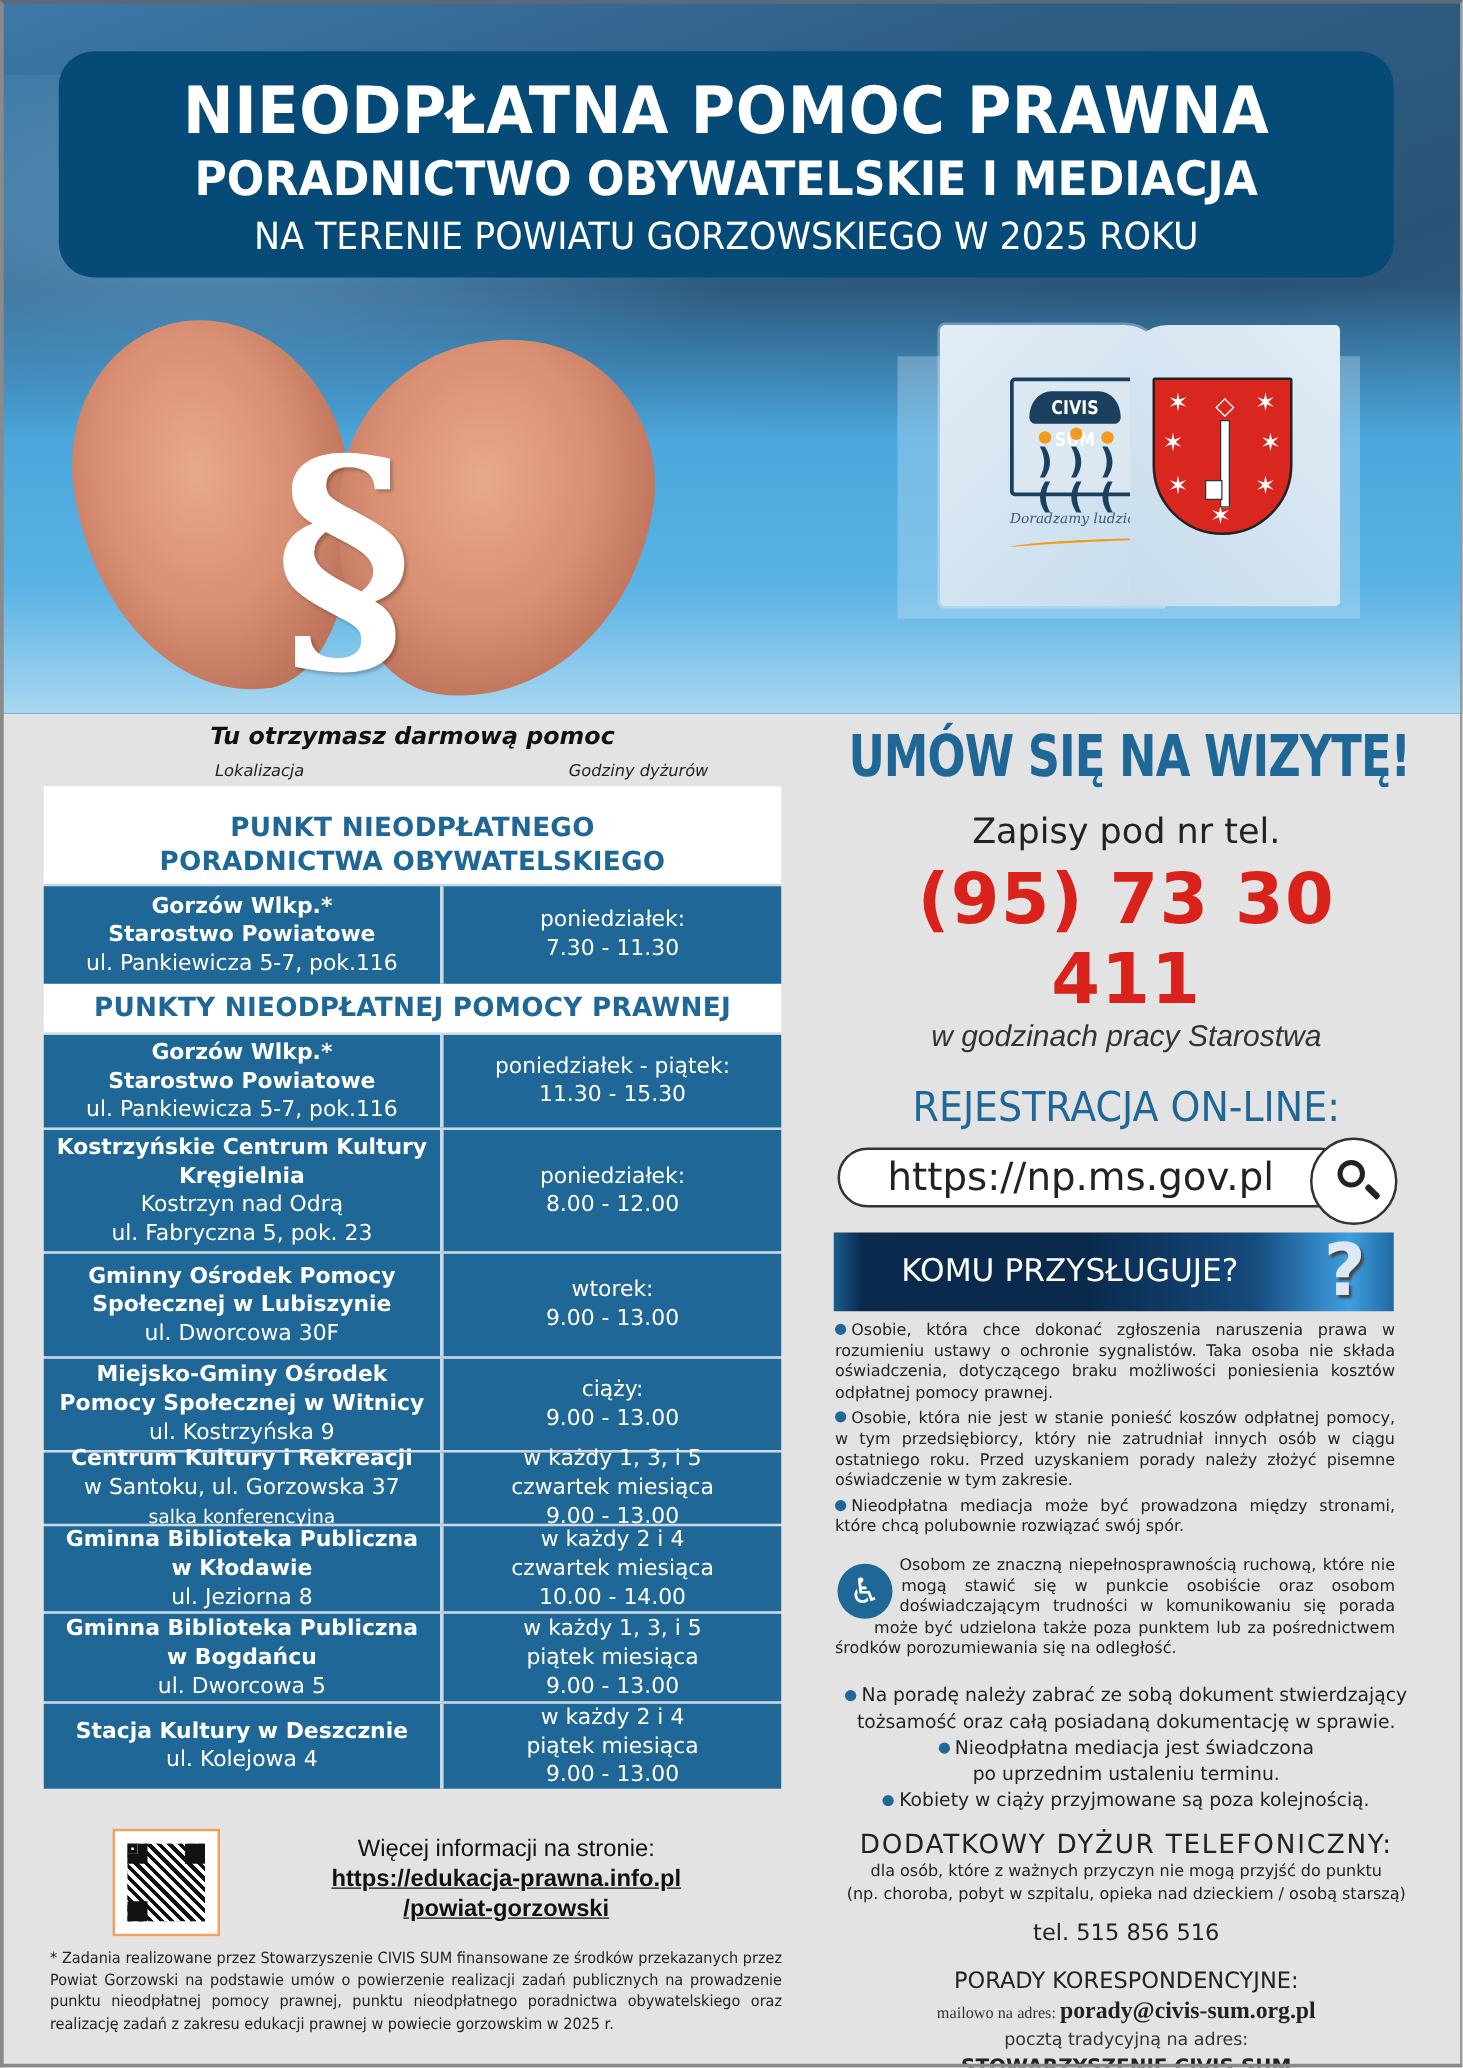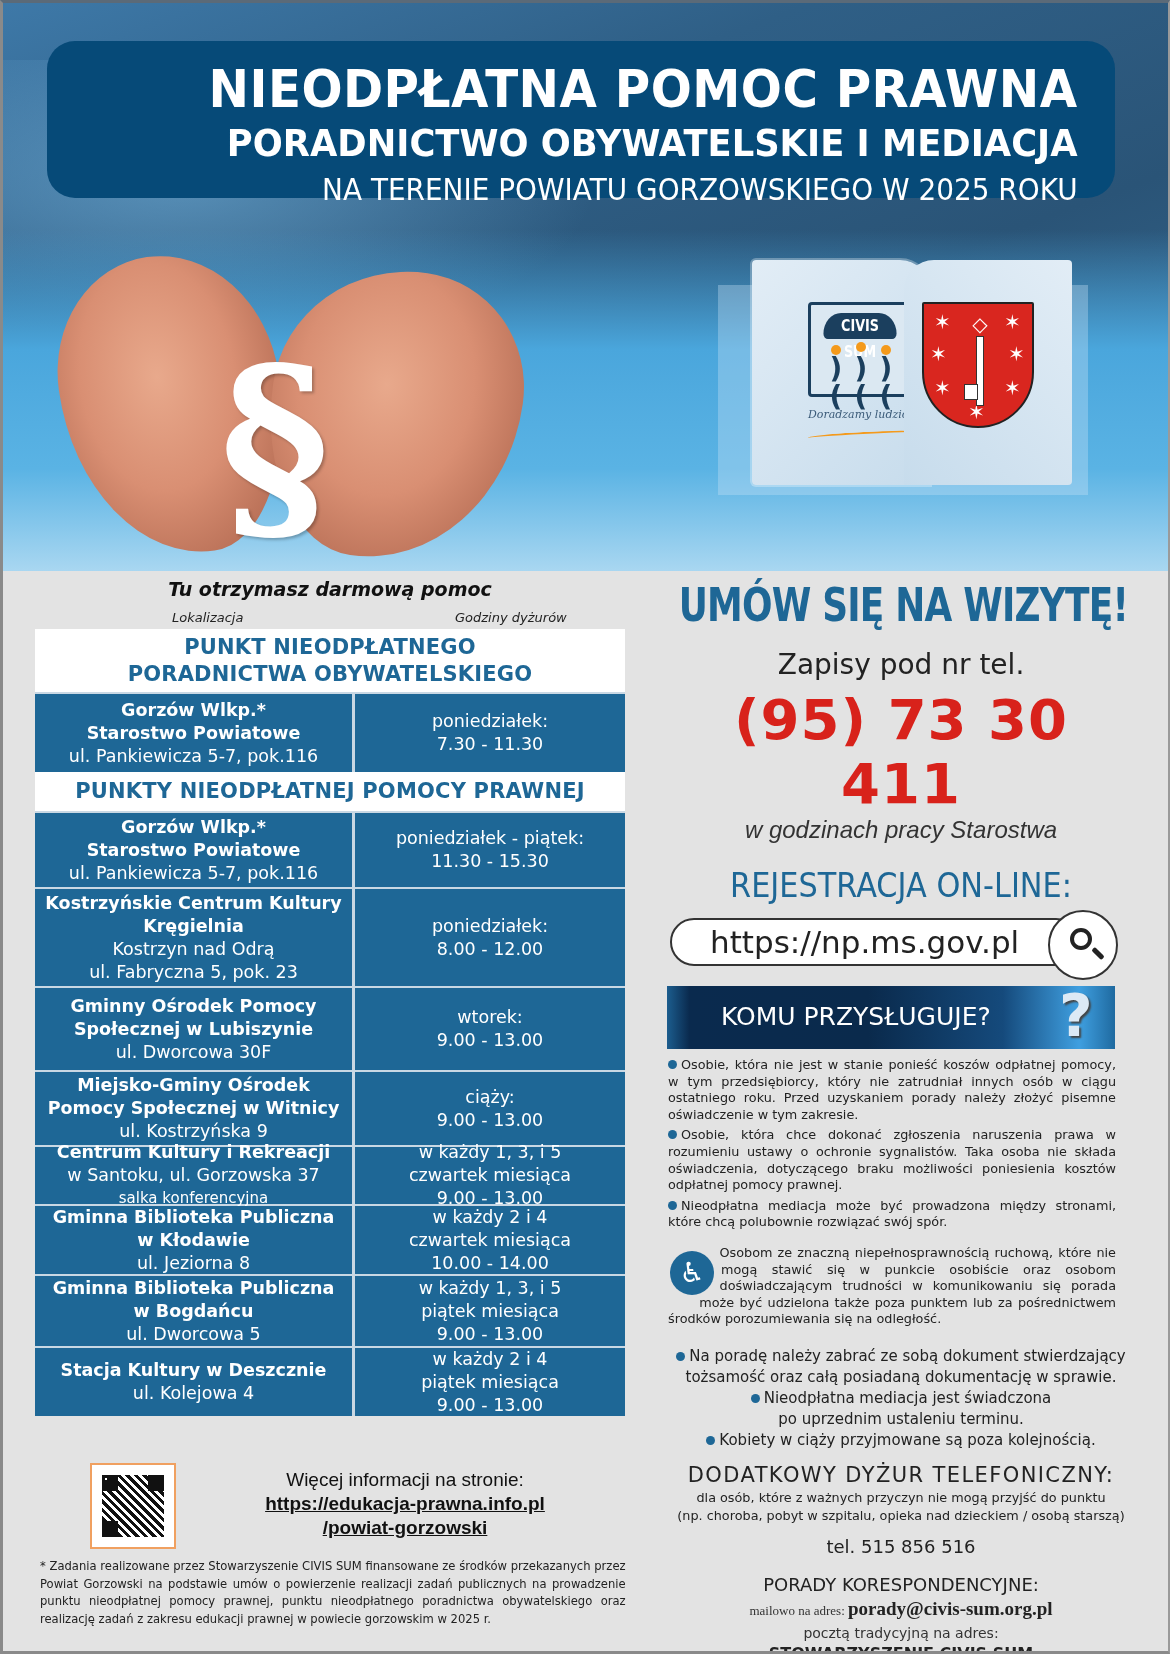--- a/index.html
+++ b/index.html
@@ -7,21 +7,21 @@
   body { font-family: "DejaVu Sans", sans-serif; background: #e3e3e3; position: relative; }
   .frame { position: absolute; left: 0; top: 0; width: 1170px; height: 1654px; border-left: 3px solid #8a8a8a; border-bottom: 3px solid #8a8a8a; border-right: 2px solid #9a9a9a; border-top: 3px solid #5b6a78; pointer-events: none; z-index: 50; }
 
   
   .hero { position: absolute; left: 0; top: 0; width: 1170px; height: 571px; overflow: hidden;
     background: linear-gradient(160deg, #3e79a8 0%, #2f5f86 30%, #2a5477 60%, #3a6f98 100%); }
   .hero-bottom { position: absolute; left: 0; top: 230px; width: 1170px; height: 341px;
     background: linear-gradient(180deg, rgba(72,160,214,0) 0%, #4aa6dc 35%, #5ab3e4 70%, #a9d7f1 100%); }
   .hero-shirt { position: absolute; left: 0; top: 60px; width: 600px; height: 300px;
     background: radial-gradient(ellipse at 30% 40%, rgba(120,180,220,0.55), rgba(60,120,170,0) 70%); }
-  .title-box { position: absolute; left: 47px; top: 41px; width: 1068px; height: 157px; background: #064a78; border-radius: 28px; text-align: right; color: #fff; }
+  .title-box { position: absolute; left: 47px; top: 41px; width: 1068px; height: 181px; background: #064a78; border-radius: 28px; text-align: center; color: #fff; }
   .t1 { font-family: "DejaVu Sans", sans-serif; font-weight: bold; font-size: 52px; line-height: 56px; margin-top: 20px; letter-spacing: 0.5px; transform: scaleX(0.93); }
   .t2 { font-family: "DejaVu Sans", sans-serif; font-weight: bold; font-size: 38px; line-height: 44px; margin-top: 4px; transform: scaleX(0.93); }
   .t3 { font-family: "DejaVu Sans", sans-serif; font-size: 30px; line-height: 42px; margin-top: 4px; transform: scaleX(0.93); }
 
   
   .hand { position: absolute; background: radial-gradient(ellipse at 45% 40%, #e8a98c 0%, #d98f73 45%, #b86f56 80%, #9d5a45 100%); }
   .hand.l { left: 62px; top: 255px; width: 220px; height: 300px; border-radius: 48% 52% 40% 60% / 40% 45% 55% 60%; transform: rotate(-8deg); }
   .hand.r { left: 270px; top: 270px; width: 250px; height: 290px; border-radius: 55% 45% 60% 40% / 45% 40% 60% 55%; transform: rotate(8deg); }
   .para { position: absolute; left: 215px; top: 340px; width: 120px; height: 220px; color: #fff; font-family: "DejaVu Serif", serif; font-weight: bold; font-size: 210px; line-height: 210px; text-align: center; text-shadow: 2px 2px 3px rgba(0,0,0,0.25); }
 
@@ -43,21 +43,21 @@
   .coa .shaft { position: absolute; left: 52px; top: 32px; width: 8px; height: 70px; background: #fff; border: 1px solid #333; }
   .coa .bit { position: absolute; left: 40px; top: 80px; width: 14px; height: 16px; background: #fff; border: 1px solid #333; }
 
   
   .lead { position: absolute; left: 35px; top: 578px; width: 590px; text-align: center; font-weight: bold; font-style: italic; font-size: 19px; color: #111; }
   .colhead { position: absolute; top: 610px; font-style: italic; font-size: 13px; color: #222; }
   .colhead.loc { left: 172px; }
   .colhead.hrs { left: 455px; }
 
   .tbl { position: absolute; left: 35px; top: 629px; width: 590px; background: #fff; }
-  .sec-title { text-align: center; color: #1e6796; font-weight: bold; font-size: 21px; line-height: 27px; padding: 5px 0 4px; letter-spacing: 0.2px; }
+  .sec-title { text-align: center; color: #1e6796; font-weight: bold; font-size: 21px; line-height: 27px; padding: 20px 0 4px; letter-spacing: 0.2px; }
   .row { display: flex; border-top: 2px solid #c9d8e4; }
   .cell { background: #1e6796; color: #fff; text-align: center; display: flex; flex-direction: column; justify-content: center; font-size: 17.5px; line-height: 23px; }
   .cell.loc { width: 320px; border-right: 3px solid #c9d8e4; }
   .cell.hrs { flex: 1; font-size: 17.5px; }
   .cell .b { font-weight: bold; }
   .cell .s { font-size: 15px; }
 
   .qr { position: absolute; left: 90px; top: 1463px; width: 86px; height: 86px; border: 2px solid #f0a060; background: #fff; }
   .qr-code { position: absolute; left: 10px; top: 10px; width: 62px; height: 62px;
     background:
@@ -301,22 +301,22 @@
     <div class="btn">
       <div class="search-ic"></div>
     </div>
   </div>
   <div class="komu">
     <span>KOMU PRZYSŁUGUJE?</span>
     <div class="q">?</div>
   </div>
 
   <div class="bul">
+    <p><span class="dotb"></span><span>Osobie, która chce dokonać zgłoszenia naruszenia prawa w rozumieniu ustawy o ochronie sygnalistów. Taka osoba nie składa oświadczenia, dotyczącego braku możliwości poniesienia kosztów odpłatnej pomocy prawnej.</span></p>
     <p><span class="dotb"></span><span>Osobie, która nie jest w stanie ponieść koszów odpłatnej pomocy, w tym przedsiębiorcy, który nie zatrudniał innych osób w ciągu ostatniego roku. Przed uzyskaniem porady należy złożyć pisemne oświadczenie w tym zakresie.</span></p>
-    <p><span class="dotb"></span><span>Osobie, która chce dokonać zgłoszenia naruszenia prawa w rozumieniu ustawy o ochronie sygnalistów. Taka osoba nie składa oświadczenia, dotyczącego braku możliwości poniesienia kosztów odpłatnej pomocy prawnej.</span></p>
     <p><span class="dotb"></span><span>Nieodpłatna mediacja może być prowadzona między stronami, które chcą polubownie rozwiązać swój spór.</span></p>
   </div>
 
   <div class="dis">
     <div class="wc">♿</div>
     <span>Osobom ze znaczną niepełnosprawnością ruchową, które nie mogą stawić się w punkcie osobiście oraz osobom doświadczającym trudności w komunikowaniu się porada</span>
     <span>może być udzielona także poza punktem lub za pośrednictwem środków porozumiewania się na odległość.</span>
   </div>
 
   <div class="notes">

